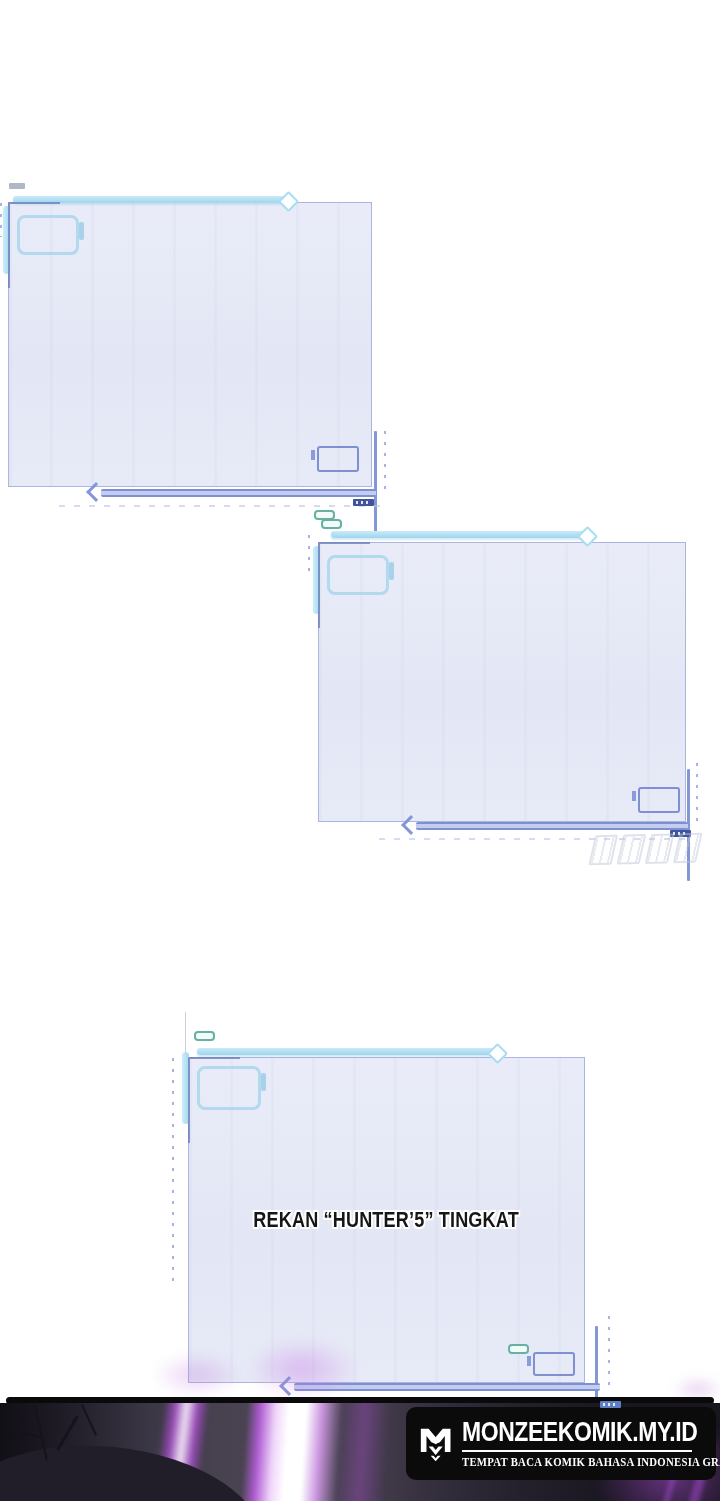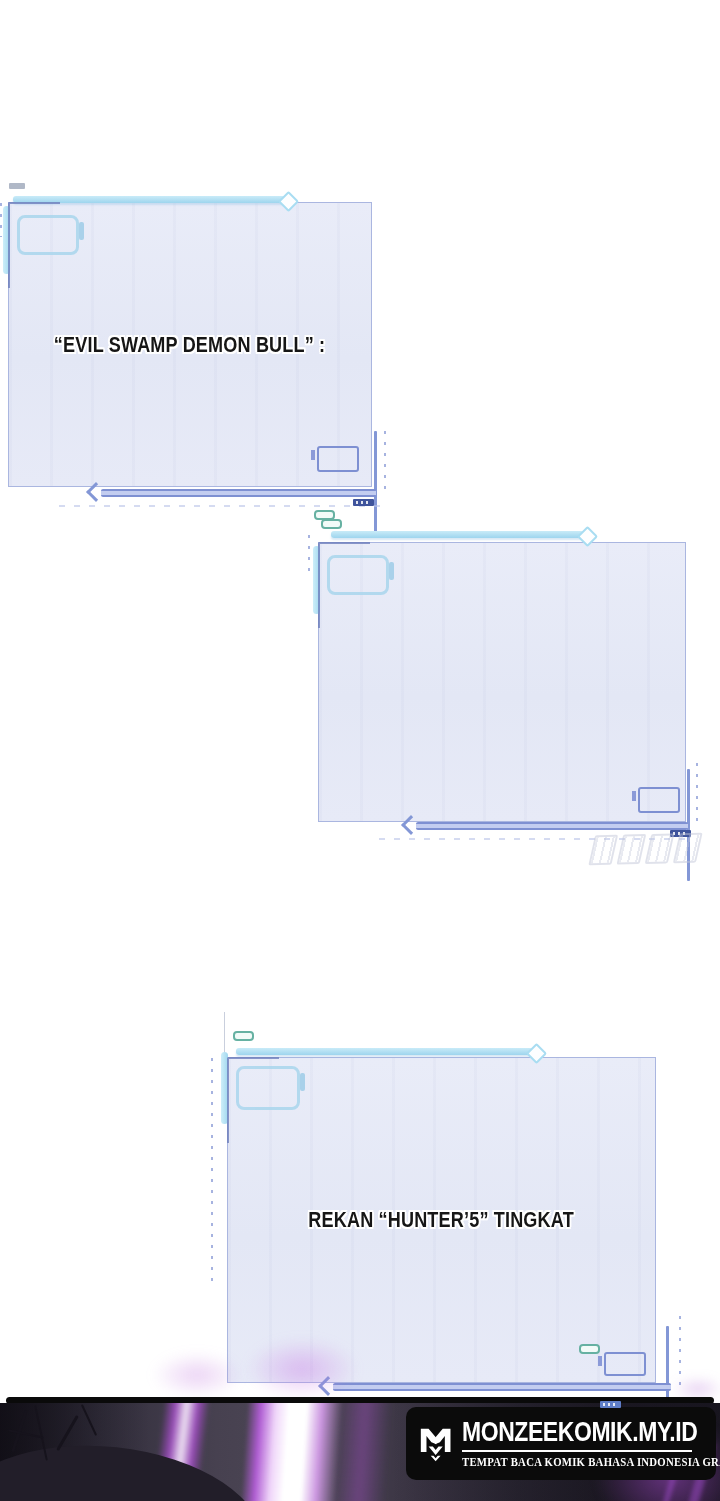--- a/index.html
+++ b/index.html
@@ -95,21 +95,20 @@
     <div class="d d-ticks" style="left:-9px;top:0;height:34px;"></div>
     <div class="d d-vline" style="right:-6px;top:228px;height:105px;"></div>
     <div class="d d-tag2" style="right:12px;bottom:14px;width:38px;height:22px;"></div>
     <div class="d d-ticks" style="right:-15px;bottom:-5px;height:60px;"></div>
     <div class="d d-bbar" style="left:92px;right:-5px;bottom:-11px;"></div>
     <div class="d d-chev" style="left:80px;bottom:-13px;"></div>
     <div class="d d-ticksh" style="left:50px;right:-14px;bottom:-21px;"></div>
     <div class="d d-chip" style="right:-3px;bottom:-20px;"></div>
     <div class="d d-pill" style="right:36px;bottom:-34px;"></div>
     <div class="box-text">
-      <div class="tline"><span>“EVIL SWAMP DEMON BULL” :</span></div>
     </div>
   </section>
 
   <section class="hud-box" style="left:318px;top:542px;width:368px;height:280px;">
     <div class="d d-pill" style="left:2px;top:-24px;"></div>
     <div class="d d-topbar" style="left:12px;top:-12px;width:253px;"></div>
     <div class="d d-arrow" style="left:261px;top:-14px;"></div>
     <div class="d d-leftbar" style="left:-6px;top:3px;height:68px;"></div>
     <div class="d d-corner" style="left:-1px;top:-1px;width:50px;height:84px;"></div>
     <div class="d d-tag" style="left:8px;top:12px;width:56px;height:34px;"></div>
@@ -125,21 +124,21 @@
     </div>
   </section>
 
   <div class="watermark">
     <div class="wm-glyph"></div>
     <div class="wm-glyph"></div>
     <div class="wm-glyph"></div>
     <div class="wm-glyph"></div>
   </div>
 
-  <section class="hud-box" style="left:188px;top:1057px;width:429px;height:326px;margin-left:39px;">
+  <section class="hud-box" style="left:188px;top:1057px;width:397px;height:326px;">
     <div class="d d-pill" style="left:5px;top:-27px;"></div>
     <div class="d d-faintline" style="left:-4px;top:-46px;height:48px;"></div>
     <div class="d d-topbar" style="left:8px;top:-10px;width:297px;"></div>
     <div class="d d-arrow" style="left:301px;top:-12px;"></div>
     <div class="d d-leftbar" style="left:-7px;top:-6px;height:72px;"></div>
     <div class="d d-corner" style="left:-1px;top:-1px;width:50px;height:84px;"></div>
     <div class="d d-tag" style="left:8px;top:8px;width:58px;height:38px;"></div>
     <div class="d d-ticks" style="left:-17px;top:0;height:230px;"></div>
     <div class="d d-vline" style="right:-14px;top:268px;height:112px;"></div>
     <div class="d d-tag2" style="right:9px;bottom:6px;width:38px;height:20px;"></div>

